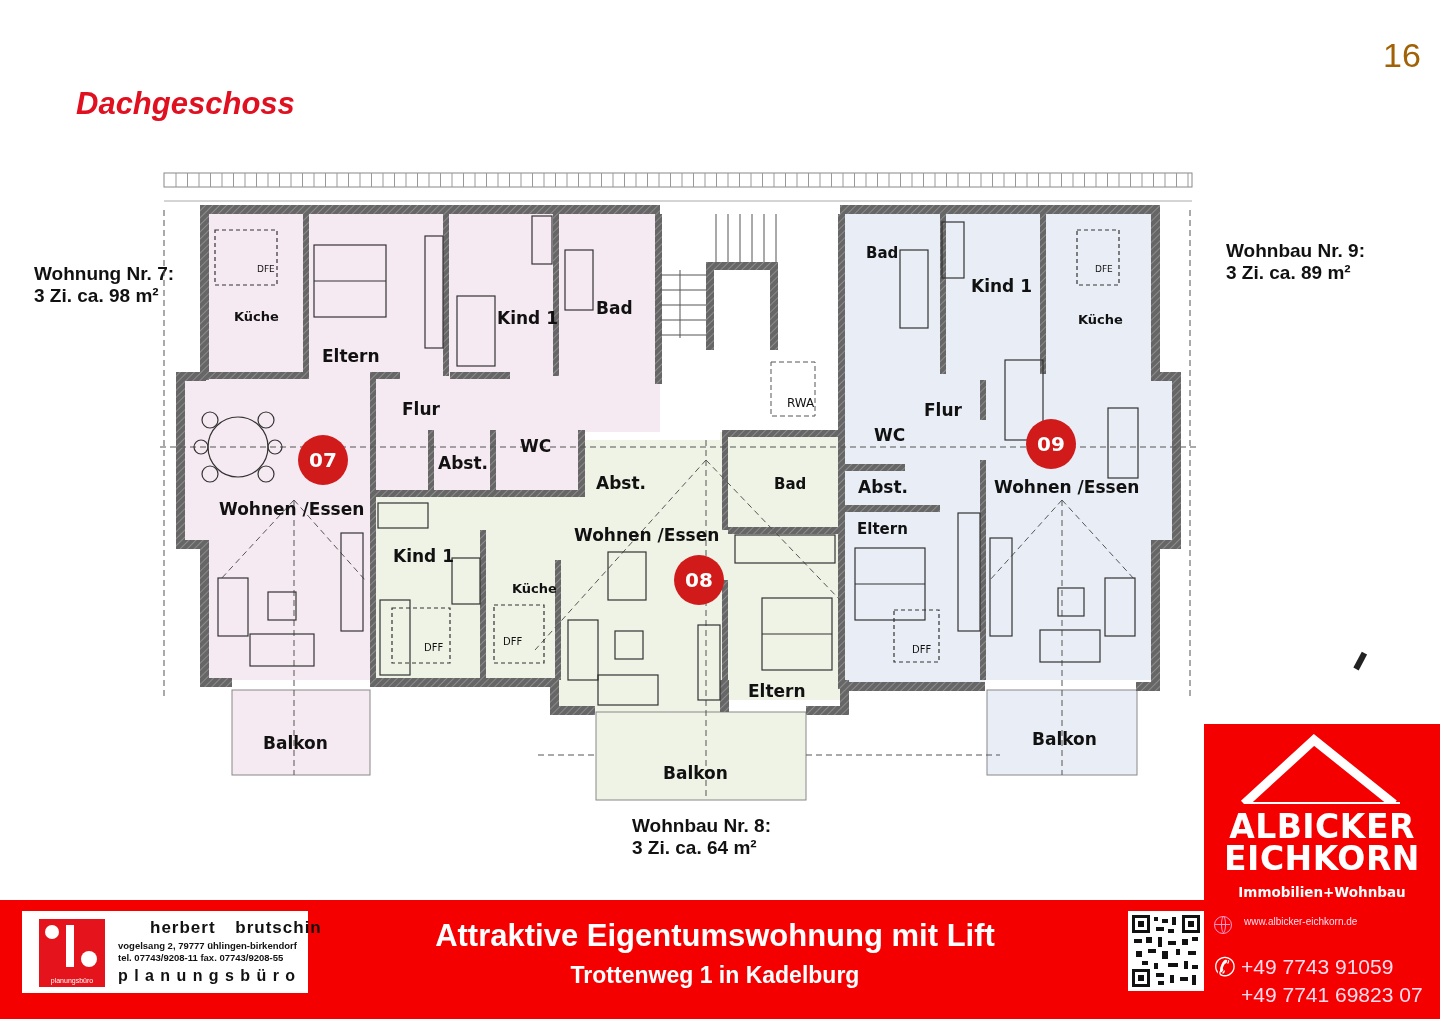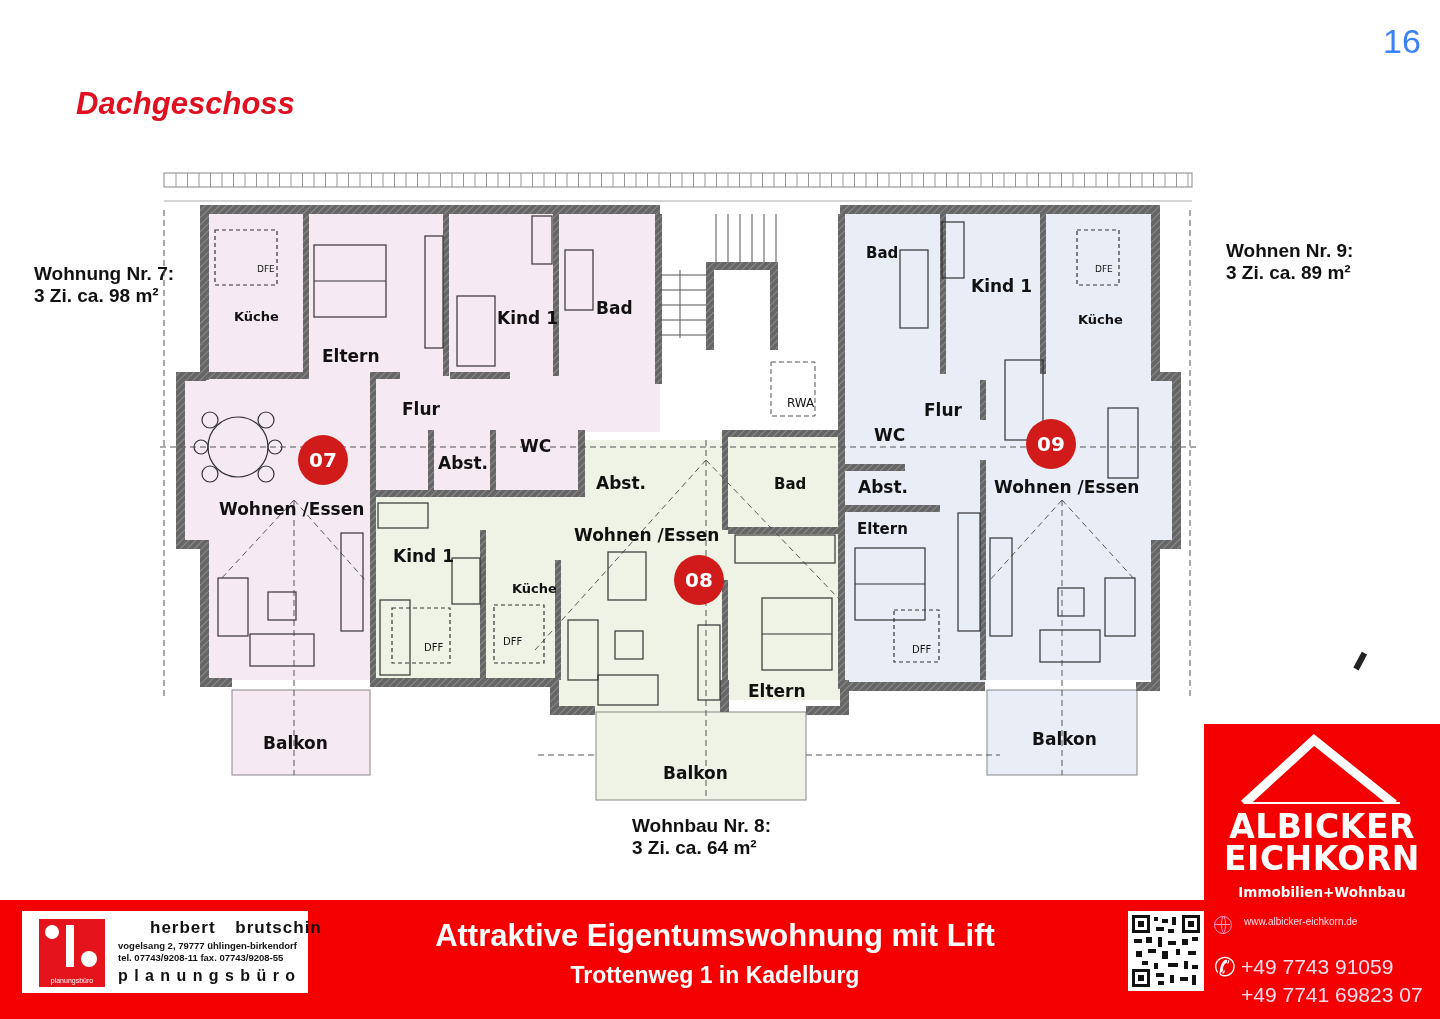--- a/index.html
+++ b/index.html
@@ -1,19 +1,19 @@
 <!DOCTYPE html>
 <html><head>
 <meta charset="utf-8">
 <style>
   * { box-sizing: border-box; margin: 0; padding: 0; }
   html, body { width: 1440px; height: 1019px; background: #ffffff; overflow: hidden; }
   body { position: relative; font-family: "Liberation Sans", sans-serif; color: #111; }
   .abs { position: absolute; }
-  .page-number { left: 1383px; top: 22px; font-size: 34px; color: #3b82f6; font-family: "Liberation Sans", sans-serif; }
+  .page-number { left: 1383px; top: 36px; font-size: 34px; color: #a16207; font-family: "Liberation Sans", sans-serif; }
   .floor-title { left: 76px; top: 86px; font-size: 31px; font-weight: bold; font-style: italic; color: #e01020; }
   .unit-label { font-size: 19px; font-weight: bold; line-height: 22px; color: #111; }
   .plan { left: 160px; top: 170px; width: 1040px; height: 640px; }
   .room-label { position: absolute; font-family: "DejaVu Sans", sans-serif; font-weight: bold; font-size: 17px; color: #111; white-space: nowrap; }
   .room-label.small { font-size: 13px; }
   .badge { position: absolute; width: 50px; height: 50px; border-radius: 50%; background: #d11a1a; color: #fff; font-family: "DejaVu Sans", sans-serif; font-weight: bold; font-size: 20px; display: flex; align-items: center; justify-content: center; }
   .footer { left: 0; top: 900px; width: 1440px; height: 119px; background: #f50000; }
   .planer-box { left: 22px; top: 911px; width: 286px; height: 82px; background: #fff; }
   .planer-logo { left: 39px; top: 919px; width: 66px; height: 68px; background: #e5141c; }
   .planer-logo-text { position: absolute; bottom: 3px; left: 0; width: 100%; text-align: center; color: #fff; font-size: 7px; }
@@ -33,21 +33,21 @@
 <body>
 
 <div class="abs page-number">16</div>
 <div class="abs floor-title">Dachgeschoss</div>
 
 <div class="abs unit-label" style="left:34px;top:263px;">
   <div>Wohnung Nr. 7:</div>
   <div>3 Zi. ca. 98 m²</div>
 </div>
 <div class="abs unit-label" style="left:1226px;top:240px;">
-  <div>Wohnen Nr. 9:</div>
+  <div>Wohnbau Nr. 9:</div>
   <div>3 Zi. ca. 89 m²</div>
 </div>
 <div class="abs unit-label" style="left:632px;top:815px;">
   <div>Wohnbau Nr. 8:</div>
   <div>3 Zi. ca. 64 m²</div>
 </div>
 
 <div class="abs plan">
   <svg width="1040" height="640" viewBox="160 170 1040 640" style="position:absolute;left:0;top:0;">
     <defs>

